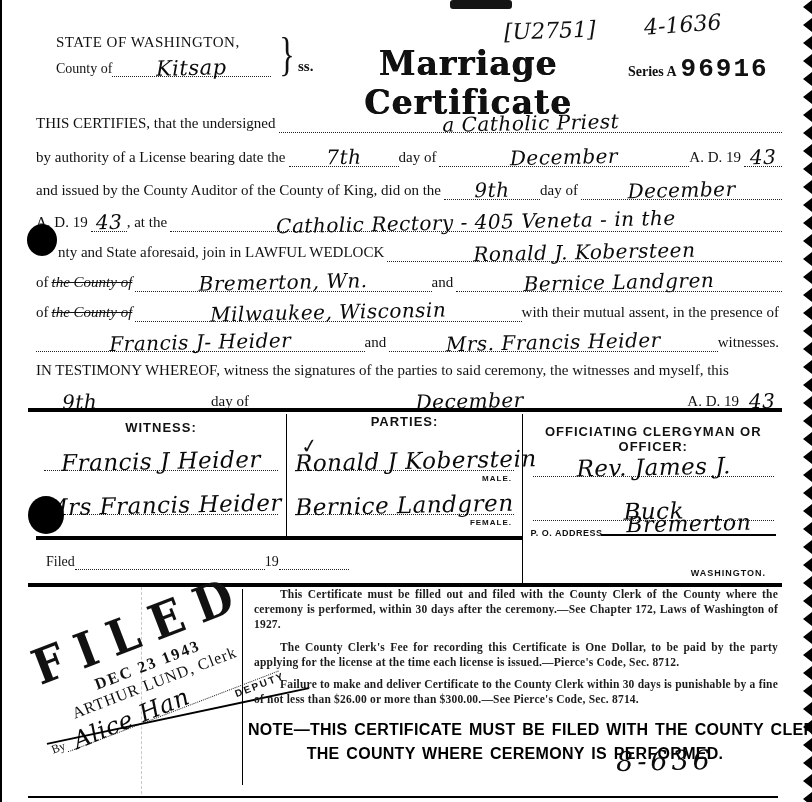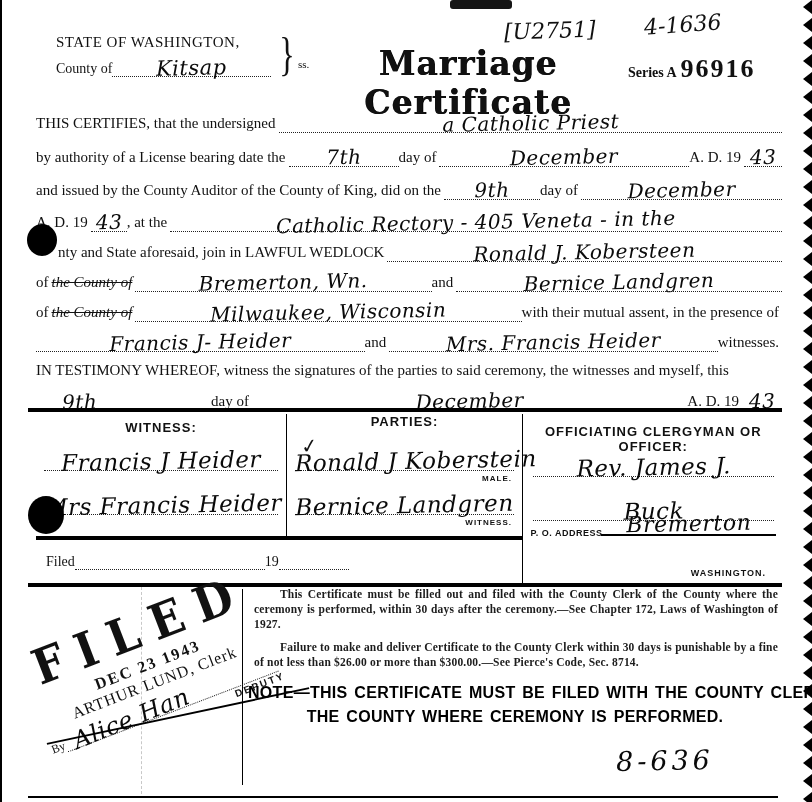--- a/index.html
+++ b/index.html
@@ -13,27 +13,27 @@
   .smudge-top { position:absolute; left:450px; top:0; width:62px; height:9px; background:#151515; border-radius:3px; }
   .saw { position:absolute; right:0; top:0; }
 
   
   .hdr { position:absolute; top:18px; left:36px; right:30px; height:84px; }
   .state-block { position:absolute; left:20px; top:16px; width:215px; }
   .state-line { font-size:15px; letter-spacing:.5px; }
   .county-line { display:flex; align-items:flex-end; margin-top:8px; font-size:14px; }
   .county-fill { flex:1; border-bottom:1.5px dotted #222; position:relative; height:18px; }
   .brace { position:absolute; left:240px; top:10px; font-size:46px; font-weight:400; transform:scaleX(.7); }
-  .ss { position:absolute; left:262px; top:40px; font-size:11px; font-weight:normal; }
+  .ss { position:absolute; left:262px; top:40px; font-size:15px; font-weight:bold; }
   .doc-title { position:absolute; left:282px; top:26px; width:300px; text-align:center;
                font-family:"DejaVu Serif",serif; font-weight:bold; font-size:33px;
                text-shadow:.6px 0 0 #000; letter-spacing:1px; }
   .series { position:absolute; left:592px; top:36px; white-space:nowrap; }
   .series-label { font-size:14px; font-weight:bold; }
-  .series-num { font-size:26px; font-weight:bold; font-family:Liberation Serif, serif; letter-spacing:2px; }
+  .series-num { font-size:26px; font-weight:bold; font-family:Liberation Mono, monospace; letter-spacing:2px; }
   .anno-bracket { position:absolute; left:468px; top:0px; font-size:22px;
                   font-family:"DejaVu Serif",serif; font-style:italic; transform:rotate(-2deg); }
   .anno-num { position:absolute; left:608px; top:-6px; font-size:22px;
               font-family:"DejaVu Serif",serif; font-style:italic; transform:rotate(-4deg); }
 
   
   .bodytxt { position:absolute; top:100px; left:36px; right:30px; font-size:15px; }
   .bline { display:flex; align-items:flex-end; height:31px; white-space:nowrap; }
   .bline > span.print { padding:0 3px 1px 0; }
   .lead { padding-left:40px; }
@@ -261,21 +261,21 @@
     <div class="col col-parties">
       <div class="colhead" style="">PARTIES:</div>
       <div class="check">✓</div>
       <div class="sigline" style="top:56px">
         <span class="hw">Ronald J Koberstein</span>
       </div>
       <div class="sexlabel" style="top:60px">MALE.</div>
       <div class="sigline" style="top:100px">
         <span class="hw">Bernice Landgren</span>
       </div>
-      <div class="sexlabel" style="top:104px">WITNESS.</div>
+      <div class="sexlabel" style="top:104px">FEMALE.</div>
     </div>
 
     <div class="col col-clergy">
       <div class="colhead" style="margin-top:10px">OFFICIATING CLERGYMAN OR</div>
       <div class="colhead">OFFICER:</div>
       <div class="sigline" style="top:62px">
         <span class="hw">Rev. James J.</span>
       </div>
       <div class="sigline" style="top:106px">
         <span class="hw">Buck</span>
@@ -314,20 +314,21 @@
         <span class="stamp-byfill">
           <span class="hw">Alice Han</span>
         </span>
       </div>
       <div class="stamp-deputy">DEPUTY</div>
     </div>
     <div class="penstroke"></div>
 
     <div class="fineprint">
       <p>This Certificate must be filled out and filed with the County Clerk of the County where the ceremony is performed, within 30 days after the ceremony.—See Chapter 172, Laws of Washington of 1927.</p>
+      <p>The County Clerk's Fee for recording this Certificate is One Dollar, to be paid by the party applying for the license at the time each license is issued.—Pierce's Code, Sec. 8712.</p>
       <p>Failure to make and deliver Certificate to the County Clerk within 30 days is punishable by a fine of not less than $26.00 or more than $300.00.—See Pierce's Code, Sec. 8714.</p>
       <div class="noteblock">
         <div class="note1">NOTE—THIS CERTIFICATE MUST BE FILED WITH THE COUNTY CLERK OF</div>
         <div class="note2">THE COUNTY WHERE CEREMONY IS PERFORMED.</div>
       </div>
     </div>
 
     <div class="foot-hw hw">8-636</div>
   </div>
 

